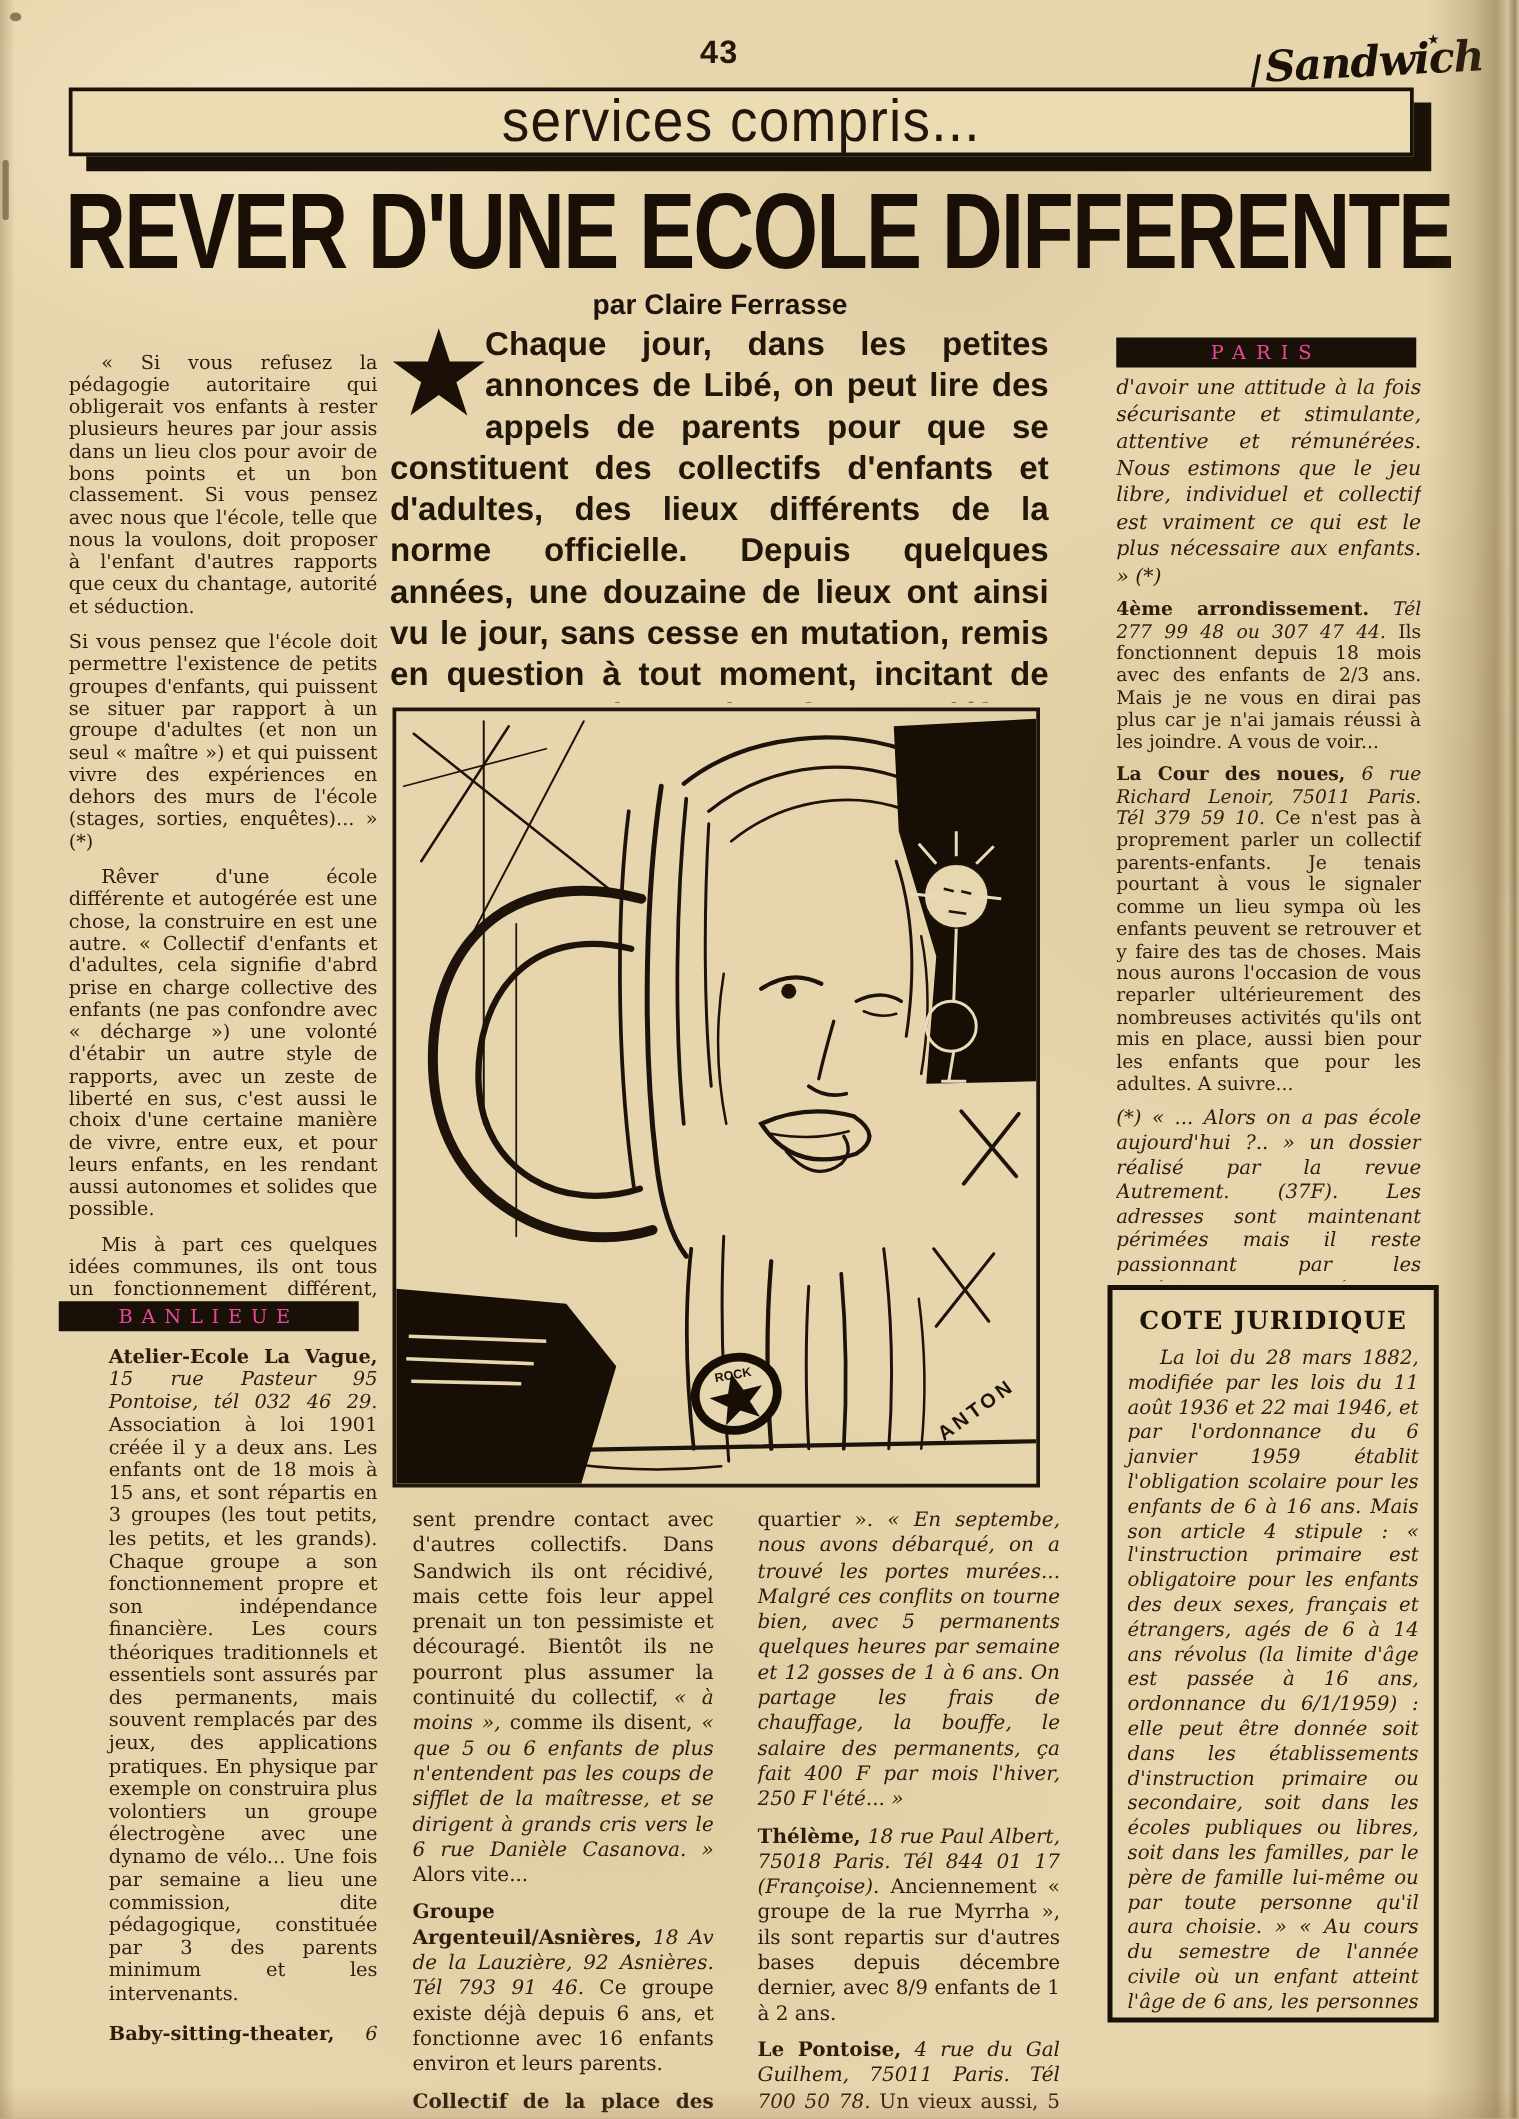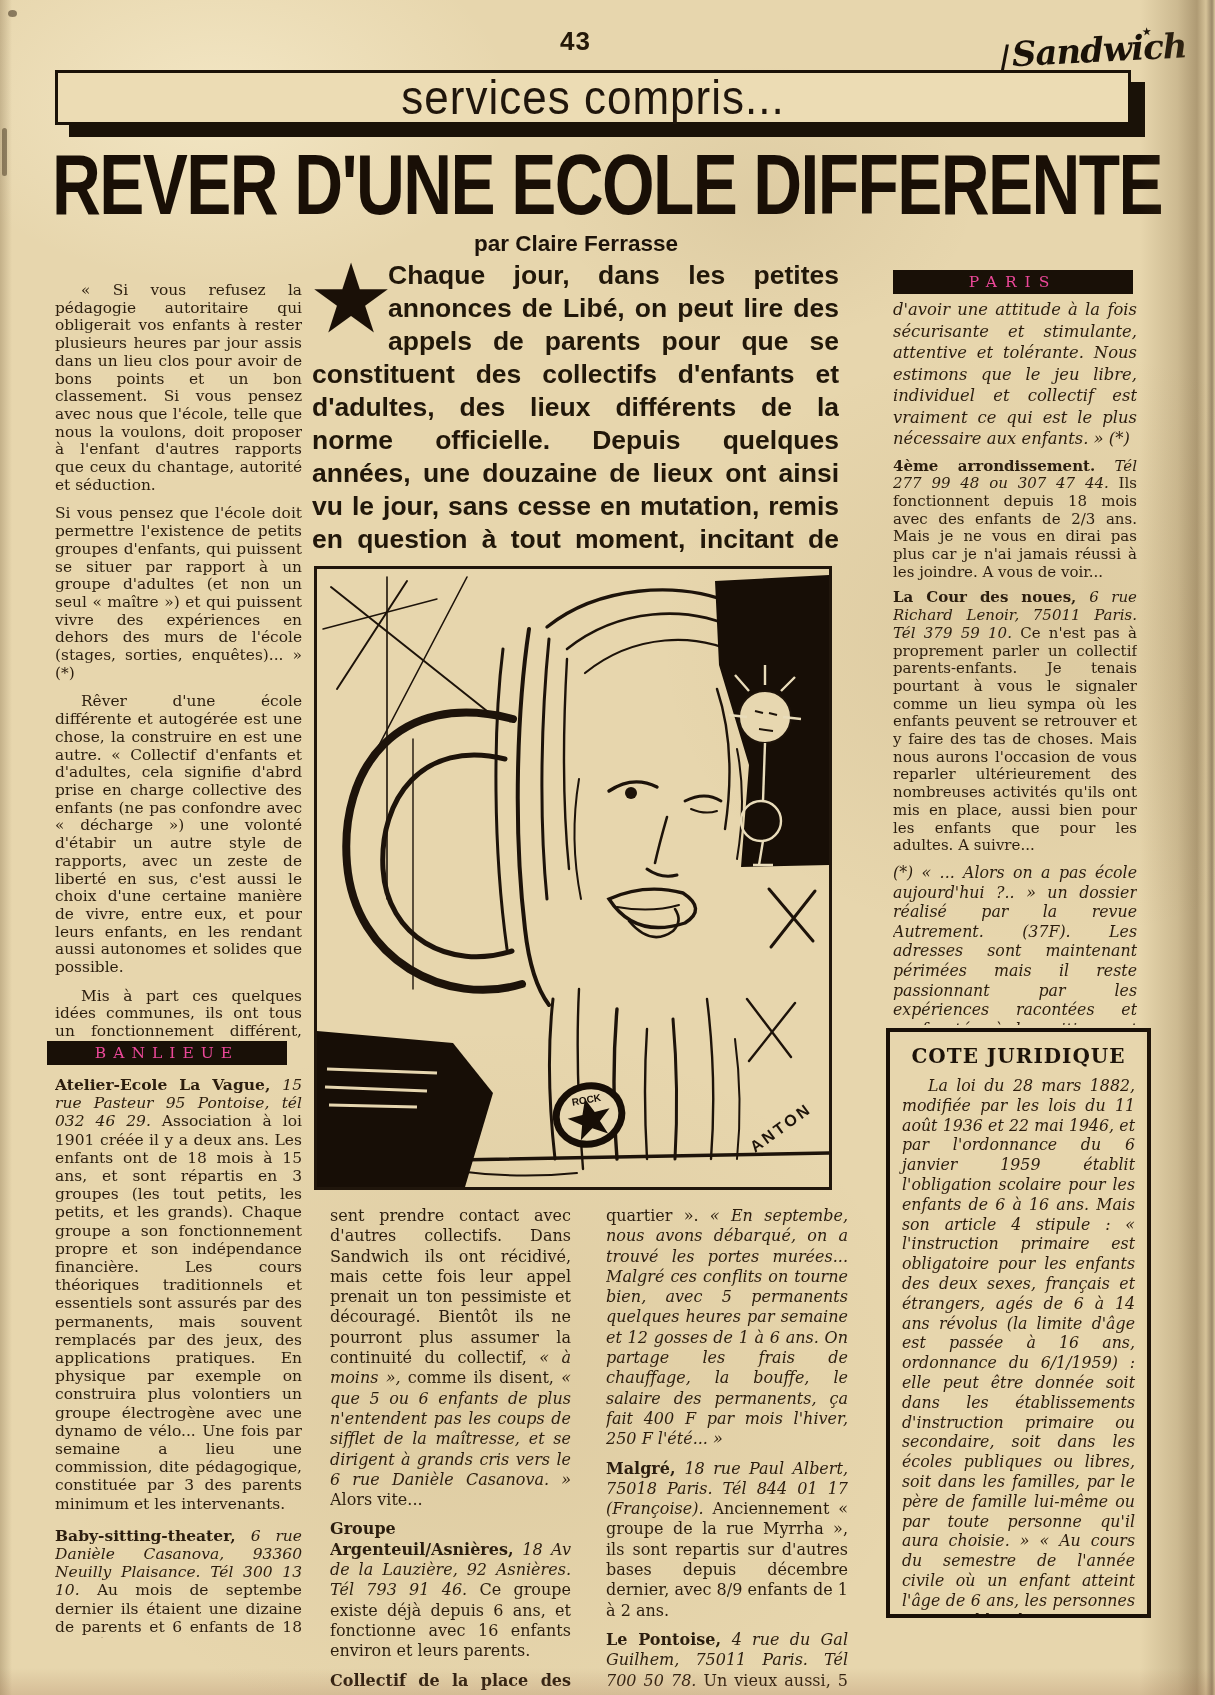--- a/index.html
+++ b/index.html
@@ -39,21 +39,21 @@
   .sg-b{font-weight:bold;}
   .sg-i{font-style:italic;}
   #leftcol{position:absolute;left:55px;top:255px;width:247px;height:786px;overflow:hidden;}
   #leftcol p{font-size:15.4px;line-height:17.7px;margin-bottom:11px;}
   #leftcol p:first-child{margin-top:27px;}
   .bar{position:absolute;height:24px;background:#191007;color:#ec4899;
     font:15.5px/24px "DejaVu Serif", serif;text-align:center;}
   #banlieue-bar{left:47px;top:1041px;width:240px;letter-spacing:7px;}
   #paris-bar{left:893px;top:270px;width:240px;letter-spacing:8px;}
   #leftlist{position:absolute;left:55px;top:1076px;width:247px;height:562px;overflow:hidden;}
-  #leftlist p{font-size:15.5px;line-height:18.2px;margin-bottom:14px;}
+  #leftlist p{font-size:15.5px;line-height:18.2px;margin-bottom:14px;margin-left:32px;}
   #midleft,#midright{position:absolute;top:1206px;height:486px;overflow:hidden;}
   #midleft{left:330px;width:241px;}
   #midright{left:606px;width:242px;}
   #midleft p,#midright p{font-size:16px;line-height:20.3px;margin-bottom:9px;}
   #rightcol{position:absolute;left:893px;top:299px;width:244px;height:726px;overflow:hidden;}
   #rightcol p{margin-bottom:8px;}
   .rp1{font-style:italic;font-size:16.4px;line-height:21.5px;}
   .rpr{font-size:15px;line-height:17.7px;}
   .rpn{font-style:italic;font-size:15.8px;line-height:19.6px;}
   
@@ -191,28 +191,28 @@
   </div>
 
   <div id="midleft">
     <p><span class="sg-r">sent prendre contact avec d'autres collectifs. Dans Sandwich ils ont récidivé, mais cette fois leur appel prenait un ton pessimiste et découragé. Bientôt ils ne pourront plus assumer la continuité du collectif, </span><span class="sg-i">« à moins »,</span><span class="sg-r"> comme ils disent, </span><span class="sg-i">« que 5 ou 6 enfants de plus n'entendent pas les coups de sifflet de la maîtresse, et se dirigent à grands cris vers le 6 rue Danièle Casanova. »</span><span class="sg-r"> Alors vite...</span></p>
     <p><span class="sg-b">Groupe Argenteuil/Asnières, </span><span class="sg-i">18 Av de la Lauzière, 92 Asnières. Tél 793 91 46.</span><span class="sg-r"> Ce groupe existe déjà depuis 6 ans, et fonctionne avec 16 enfants environ et leurs parents.</span></p>
     <p><span class="sg-b">Collectif de la place des Fêtes, </span><span class="sg-i">9 rue du Pré St Gervais, 75019 Paris.</span></p>
   </div>
 
   <div id="midright">
     <p><span class="sg-r">quartier ». </span><span class="sg-i">« En septembe, nous avons débarqué, on a trouvé les portes murées... Malgré ces conflits on tourne bien, avec 5 permanents quelques heures par semaine et 12 gosses de 1 à 6 ans. On partage les frais de chauffage, la bouffe, le salaire des permanents, ça fait 400 F par mois l'hiver, 250 F l'été... »</span></p>
-    <p><span class="sg-b">Malgré, </span><span class="sg-i">18 rue Paul Albert, 75018 Paris. Tél 844 01 17 (Françoise).</span><span class="sg-r"> Anciennement « groupe de la rue Myrrha », ils sont repartis sur d'autres bases depuis décembre dernier, avec 8/9 enfants de 1 à 2 ans.</span></p>
+    <p><span class="sg-b">Thélème, </span><span class="sg-i">18 rue Paul Albert, 75018 Paris. Tél 844 01 17 (Françoise).</span><span class="sg-r"> Anciennement « groupe de la rue Myrrha », ils sont repartis sur d'autres bases depuis décembre dernier, avec 8/9 enfants de 1 à 2 ans.</span></p>
     <p><span class="sg-b">Le Pontoise, </span><span class="sg-i">4 rue du Gal Guilhem, 75011 Paris. Tél 700 50 78.</span><span class="sg-r"> Un vieux aussi, 5 ans déja. Une vingtaine d'enfants de 2 à 6 ans. Les lieux sont ouverts de 9h à 18h. </span></p>
   </div>
 
   <div id="paris-bar" class="bar">PARIS</div>
 
   <div id="rightcol">
-    <p class="rp1"><span class="sg-i">d'avoir une attitude à la fois sécurisante et stimulante, attentive et tolérante. Nous estimons que le jeu libre, individuel et collectif est vraiment ce qui est le plus nécessaire aux enfants. » (*)</span></p>
+    <p class="rp1"><span class="sg-i">d'avoir une attitude à la fois sécurisante et stimulante, attentive et rémunérées. Nous estimons que le jeu libre, individuel et collectif est vraiment ce qui est le plus nécessaire aux enfants. » (*)</span></p>
     <p class="rpr"><span class="sg-b">4ème arrondissement. </span><span class="sg-i">Tél 277 99 48 ou 307 47 44.</span><span class="sg-r"> Ils fonctionnent depuis 18 mois avec des enfants de 2/3 ans. Mais je ne vous en dirai pas plus car je n'ai jamais réussi à les joindre. A vous de voir...</span></p>
     <p class="rpr"><span class="sg-b">La Cour des noues, </span><span class="sg-i">6 rue Richard Lenoir, 75011 Paris. Tél 379 59 10.</span><span class="sg-r"> Ce n'est pas à proprement parler un collectif parents-enfants. Je tenais pourtant à vous le signaler comme un lieu sympa où les enfants peuvent se retrouver et y faire des tas de choses. Mais nous aurons l'occasion de vous reparler ultérieurement des nombreuses activités qu'ils ont mis en place, aussi bien pour les enfants que pour les adultes. A suivre...</span></p>
     <p class="rpn"><span class="sg-i">(*) « ... Alors on a pas école aujourd'hui ?.. » un dossier réalisé par la revue Autrement. (37F). Les adresses sont maintenant périmées mais il reste passionnant par les expériences racontées et confrontées à des critiques et leurs réponses.</span></p>
 
   </div>
 
   <div id="legalbox">
     <div class="legal-title">COTE JURIDIQUE</div>
     <p class="legal-body">La loi du 28 mars 1882, modifiée par les lois du 11 août 1936 et 22 mai 1946, et par l'ordonnance du 6 janvier 1959 établit l'obligation scolaire pour les enfants de 6 à 16 ans. Mais son article 4 stipule : « l'instruction primaire est obligatoire pour les enfants des deux sexes, français et étrangers, agés de 6 à 14 ans révolus (la limite d'âge est passée à 16 ans, ordonnance du 6/1/1959) : elle peut être donnée soit dans les établissements d'instruction primaire ou secondaire, soit dans les écoles publiques ou libres, soit dans les familles, par le père de famille lui-même ou par toute personne qu'il aura choisie. » « Au cours du semestre de l'année civile où un enfant atteint l'âge de 6 ans, les personnes responsables doivent, quinze jours au moins avant la rentrée des classes, soit le faire inscrire dans une école publique ou privée, soit déclarer au maire et à l'inspecteur d'académie qu'elles lui feront donner l'instruction dans la famille. »</p>
   </div>

